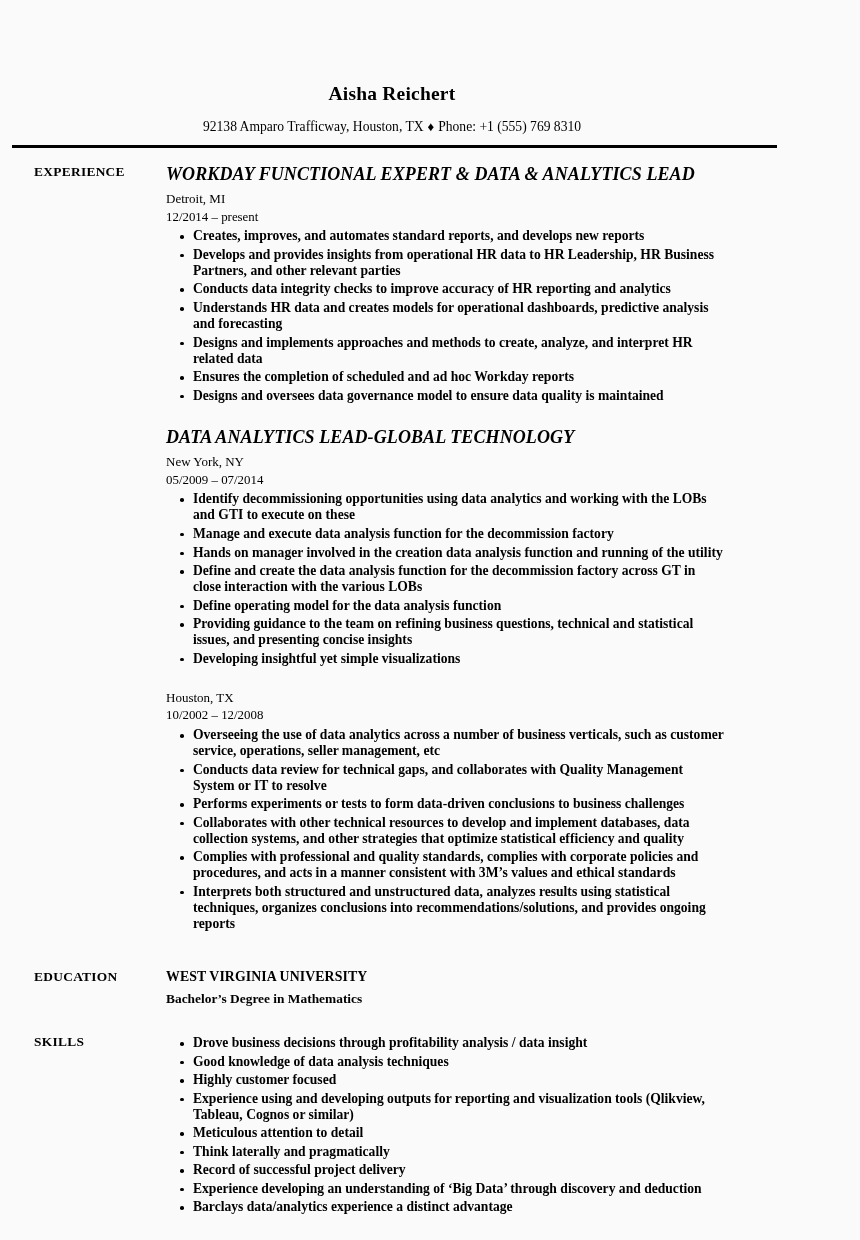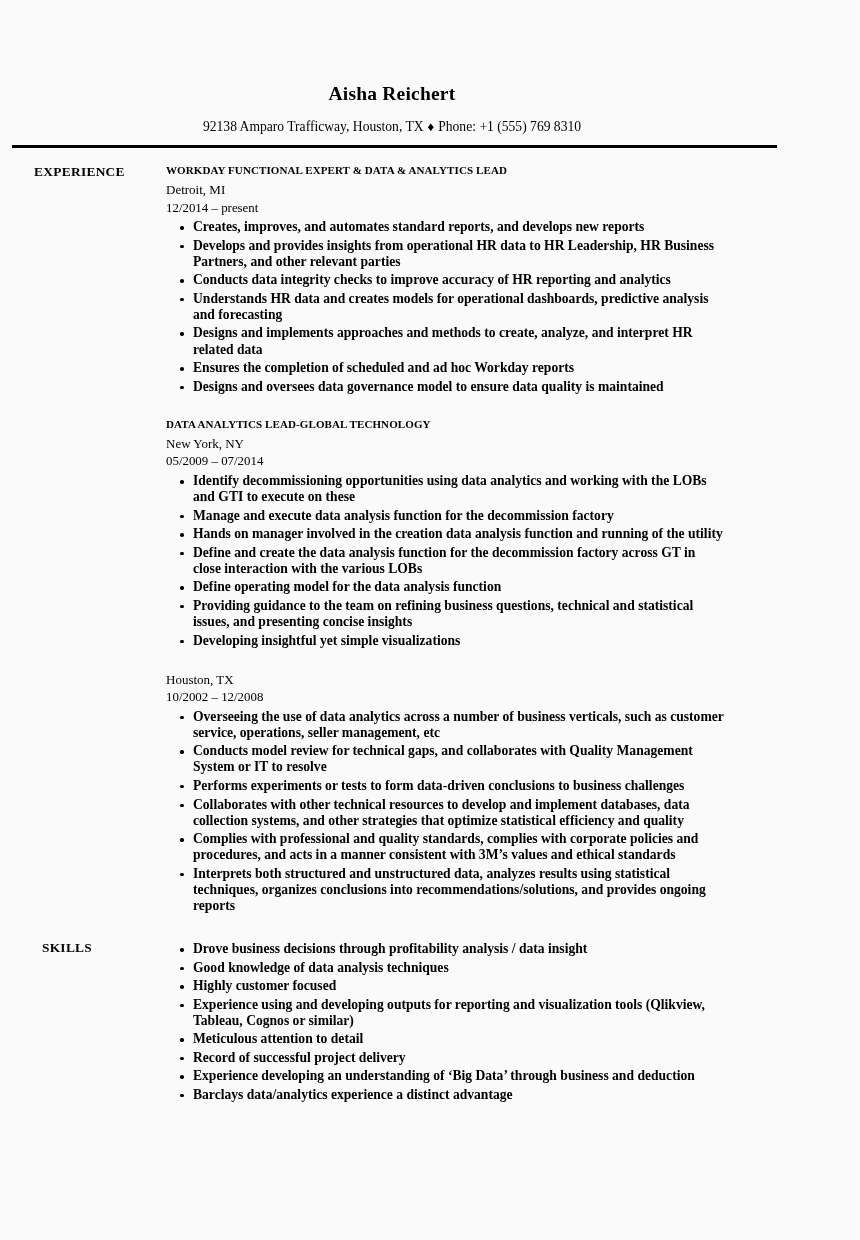--- a/index.html
+++ b/index.html
@@ -61,42 +61,43 @@
   }
   .section {
     display: flex;
     align-items: flex-start;
   }
   .sec-label-col {
     width: 88px;
     flex: 0 0 88px;
     padding-left: 22px;
     box-sizing: border-box;
-    text-align: center;
+    text-align: left;
     font-size: 13.4px;
     font-weight: bold;
     letter-spacing: 0.3px;
     line-height: 1.25;
     padding-top: 1px;
   }
   .sec-body-col {
     flex: 1 1 auto;
     padding-left: 66px;
     padding-right: 48px;
     box-sizing: border-box;
   }
 
   
   .job + .job { margin-top: 22px; }
 
   .job-title {
-    font-size: 11px;
+    font-size: 18px;
     font-weight: bold;
     line-height: 1.3;
     letter-spacing: 0.1px;
+    font-style: italic;
   }
   .job-location {
     font-size: 13px;
     font-weight: normal;
     line-height: 1.35;
     margin-top: 4px;
   }
   .job-dates {
     font-size: 12.9px;
     line-height: 1.3;
@@ -194,42 +195,50 @@
             <li>Providing guidance to the team on refining business questions, technical and statistical issues, and presenting concise insights</li>
             <li>Developing insightful yet simple visualizations</li>
           </ul>
         </div>
 
         <div class="job">
           <div class="job-location">Houston, TX</div>
           <div class="job-dates">10/2002 – 12/2008</div>
           <ul class="bullets">
             <li>Overseeing the use of data analytics across a number of business verticals, such as customer service, operations, seller management, etc</li>
-            <li>Conducts model review for technical gaps, and collaborates with Quality Management System or IT to resolve</li>
+            <li>Conducts data review for technical gaps, and collaborates with Quality Management System or IT to resolve</li>
             <li>Performs experiments or tests to form data-driven conclusions to business challenges</li>
             <li>Collaborates with other technical resources to develop and implement databases, data collection systems, and other strategies that optimize statistical efficiency and quality</li>
             <li>Complies with professional and quality standards, complies with corporate policies and procedures, and acts in a manner consistent with 3M’s values and ethical standards</li>
             <li>Interprets both structured and unstructured data, analyzes results using statistical techniques, organizes conclusions into recommendations/solutions, and provides ongoing reports</li>
           </ul>
         </div>
 
       </div>
     </div>
 
+    <div class="section" id="section-education">
+      <div class="sec-label-col">EDUCATION</div>
+      <div class="sec-body-col">
+        <div class="edu-school">WEST VIRGINIA UNIVERSITY</div>
+        <div class="edu-degree">Bachelor’s Degree in Mathematics</div>
+      </div>
+    </div>
 
     <div class="section" id="section-skills">
       <div class="sec-label-col">SKILLS</div>
       <div class="sec-body-col">
         <ul class="bullets">
           <li>Drove business decisions through profitability analysis / data insight</li>
           <li>Good knowledge of data analysis techniques</li>
           <li>Highly customer focused</li>
           <li>Experience using and developing outputs for reporting and visualization tools (Qlikview, Tableau, Cognos or similar)</li>
           <li>Meticulous attention to detail</li>
+          <li>Think laterally and pragmatically</li>
           <li>Record of successful project delivery</li>
-          <li>Experience developing an understanding of ‘Big Data’ through business and deduction</li>
+          <li>Experience developing an understanding of ‘Big Data’ through discovery and deduction</li>
           <li>Barclays data/analytics experience a distinct advantage</li>
         </ul>
       </div>
     </div>
 
   </div>
 </div>
 
 </body></html>

